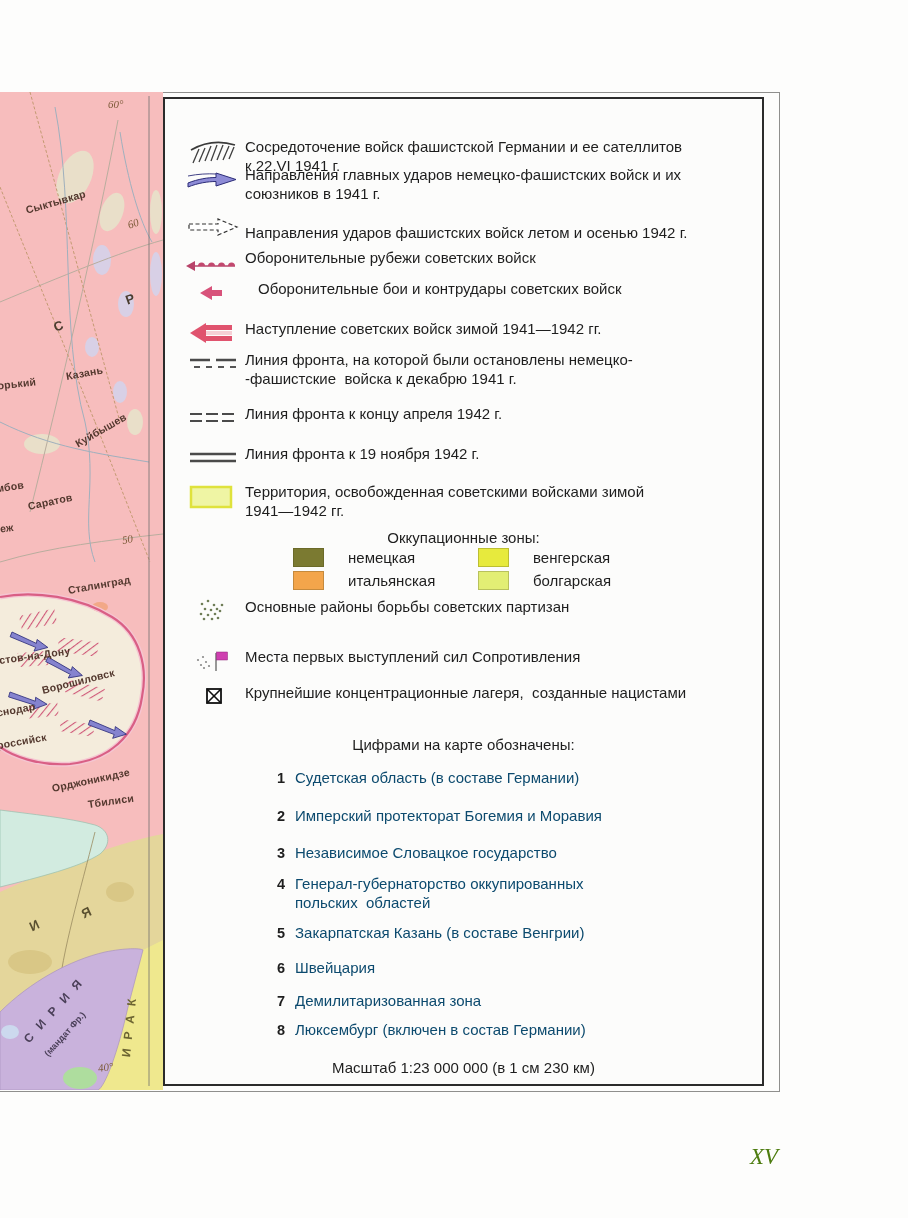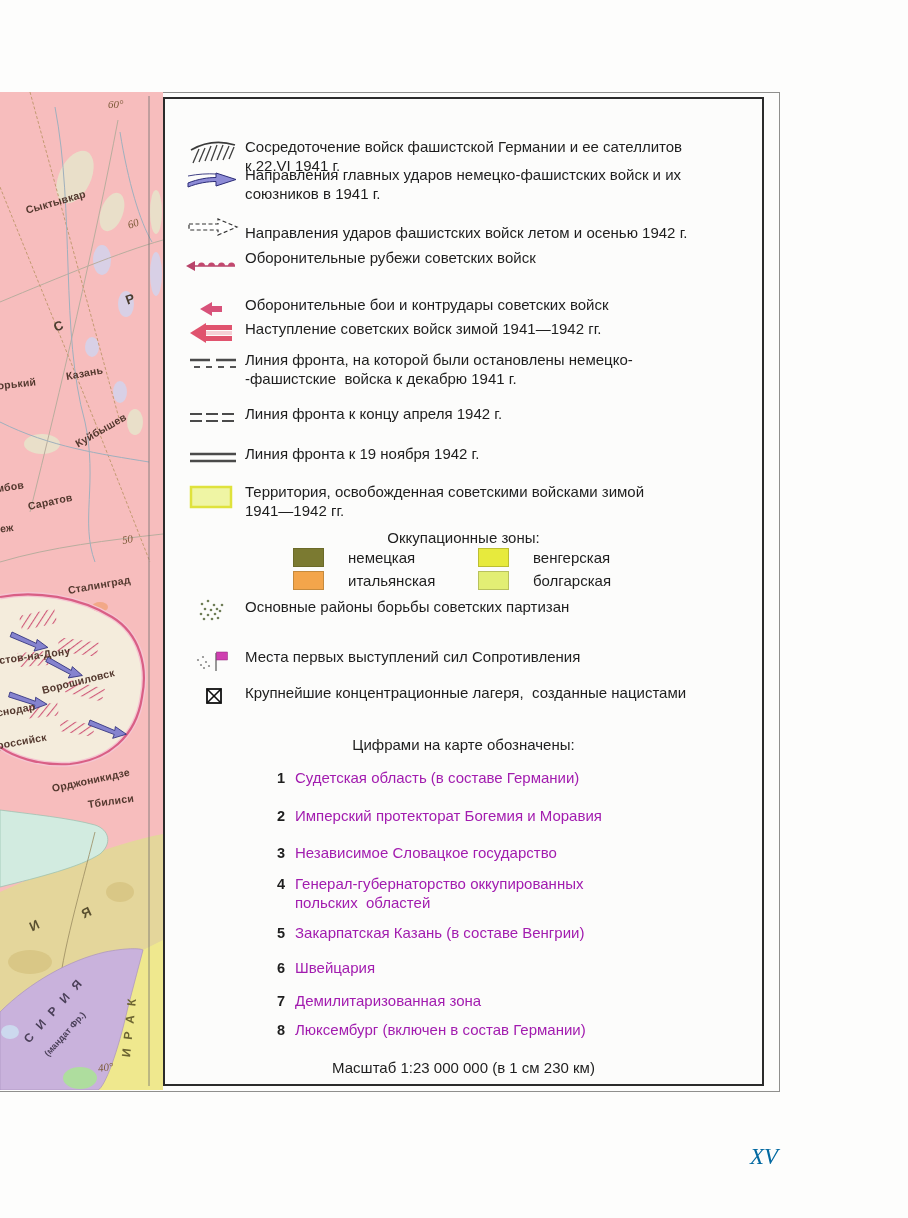--- a/index.html
+++ b/index.html
@@ -24,23 +24,23 @@
        background:#fcfcfb;border:2px solid #2b2b2b;box-sizing:border-box;}
   .lrow{position:absolute;left:18px;right:10px;display:flex;align-items:flex-start;}
   .lsym{width:62px;flex:0 0 62px;display:flex;justify-content:center;margin-top:-2px;}
   .ltext{flex:1;font-size:15px;line-height:18.5px;color:#1e1e1e;white-space:pre-wrap;}
   .lcenter{position:absolute;left:0;width:100%;text-align:center;font-size:15px;color:#1e1e1e;}
   .zone-row{position:absolute;left:128px;display:flex;align-items:center;}
   .zone-swatch{width:31px;height:19px;border:1px solid rgba(60,60,20,.25);box-sizing:border-box;}
   .zone-label{font-size:15px;color:#1e1e1e;margin-left:24px;width:130px;}
   .num-row{position:absolute;left:112px;right:14px;display:flex;align-items:flex-start;}
   .num-n{width:18px;flex:0 0 18px;font-weight:bold;font-size:14.5px;color:#1e1e1e;line-height:18.5px;}
-  .num-t{flex:1;font-size:15px;line-height:18.5px;color:#a21caf;white-space:pre-wrap;}
+  .num-t{flex:1;font-size:15px;line-height:18.5px;color:#0c4a6e;white-space:pre-wrap;}
   .page-num{position:absolute;left:750px;top:1144px;font-family:"Liberation Serif",serif;
-       font-style:italic;font-size:23px;color:#0369a1;}
+       font-style:italic;font-size:23px;color:#4d7c0f;}
 </style>
 </head>
 <body>
 
 <div class="plate-frame"></div>
 
 <div class="map">
   <svg width="163" height="998" viewBox="0 0 163 998">
     <defs>
       <pattern id="rh" width="6" height="6" patternUnits="userSpaceOnUse" patternTransform="rotate(45)">
@@ -197,21 +197,21 @@
             <path d="M22 19 a3.5 3.5 0 0 1 7 0 Z"></path>
       <path d="M32 19 a3.5 3.5 0 0 1 7 0 Z"></path>
             <path d="M42 19 a3.5 3.5 0 0 1 7 0 Z"></path>
           </g>
       <path d="M0 19 L9 14 L9 24 Z" fill="#b8446a"></path>
         </svg>
       </div>
     <div class="ltext">Оборонительные рубежи советских войск</div>
   </div>
 
-  <div class="lrow" style="top:197px;">
+  <div class="lrow" style="top:181px;gap:13px;">
     <div class="lsym">
         <svg width="56" height="30">
       <path d="M14 15 L26 8 L26 12 L36 12 L36 18 L26 18 L26 22 Z" fill="#d8527a"></path>
         </svg>
       </div>
     <div class="ltext">Оборонительные бои и контрудары советских войск</div>
   </div>
 
   <div class="lrow" style="top:221px;">
     <div class="lsym">

